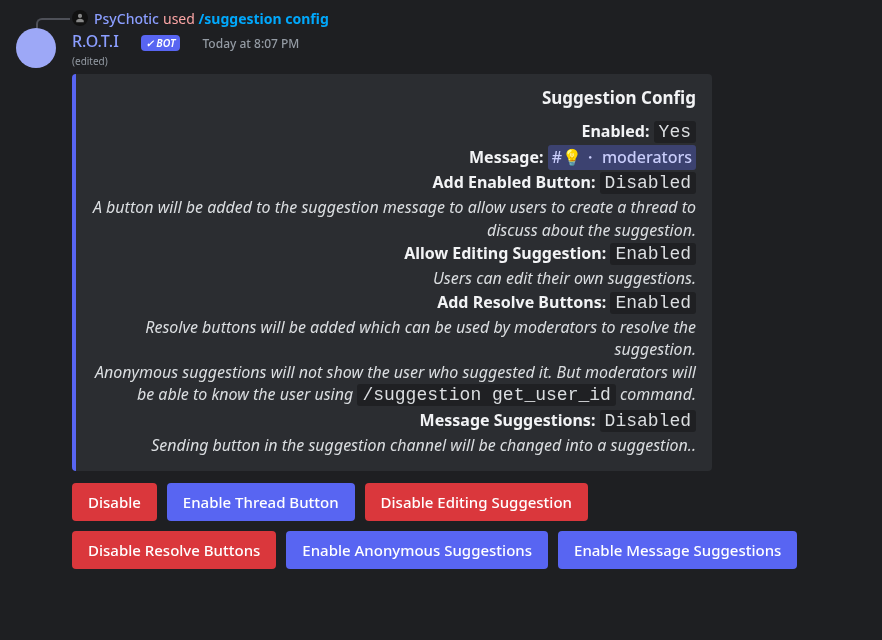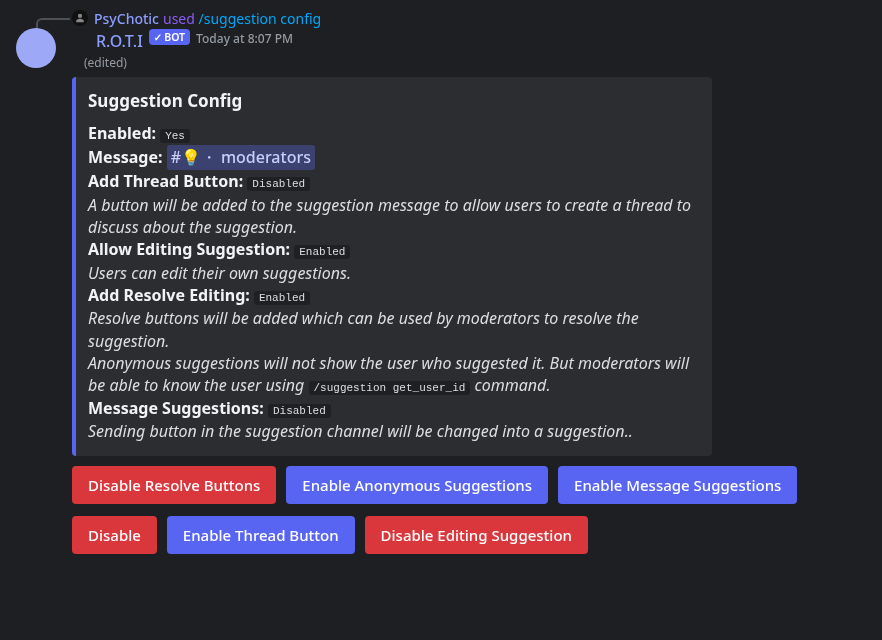--- a/index.html
+++ b/index.html
@@ -61,24 +61,24 @@
     align-items: center;
     justify-content: center;
     margin-right: 6px;
     flex-shrink: 0;
   }
   .reply-username {
     color: #8b9eff;
     font-weight: 500;
     margin-right: 4px;
   }
-  .reply-text { color: #8b5cf6; }
+  .reply-text { color: #fca5a5; }
   .reply-command {
     color: var(--link);
-    font-weight: 400;
+    font-weight: 700;
     text-align: center;
   }
   .avatar {
     position: absolute;
     left: 16px;
     top: 28px;
     width: 40px;
     height: 40px;
     border-radius: 50%;
     background: #9da8f7;
@@ -89,83 +89,83 @@
   .avatar-inner {
     width: 24px;
     height: 24px;
     border-radius: 50%;
     background: #4a3b8f;
     clip-path: path("M 12 0 A 12 12 0 0 1 12 24 A 8 8 0 0 0 12 0 Z");
     transform: rotate(-20deg);
   }
   .header-row {
     display: flex;
-    align-items: flex-start;
-    gap: 6px;
-    margin-left: 24px;
+    align-items: flex-end;
+    gap: 22px;
   }
   .username {
     color: #8b9eff;
     font-weight: 500;
     font-size: 16px;
   }
   .bot-badge {
     background: var(--bot-badge);
     color: #fff;
     font-size: 10.5px;
     font-weight: 600;
     padding: 1px 5px;
     border-radius: 4px;
     display: inline-flex;
     align-items: center;
     gap: 2px;
     text-transform: uppercase;
     position: relative;
     top: -1px;
+    font-style: italic;
   }
   .bot-badge::before {
     content: "✓";
     font-size: 10px;
   }
   .timestamp {
     color: var(--text-muted);
     font-size: 12px;
     font-weight: 500;
   }
   .edited {
     color: var(--text-muted);
-    font-size: 12px;
+    font-size: 10px;
     margin-top: 2px;
-    margin-left: 12px;
   }
   .embed {
     margin-top: 6px;
     background: var(--embed-bg);
     border-left: 4px solid var(--embed-border);
     border-radius: 4px;
     padding: 12px 16px 14px 12px;
     max-width: 640px;
+    text-align: right;
   }
   .embed-title {
     color: var(--text-bright);
     font-weight: 700;
     font-size: 17px;
     margin-bottom: 10px;
   }
   .field-line { line-height: 1.45; }
   .field-label {
     font-weight: 700;
     color: var(--text-bright);
   }
   .code-inline {
     background: #1f2023;
     border-radius: 3px;
     padding: 1px 5px;
     font-family: Consolas,"Courier New",monospace;
-    font-size: 11px;
+    font-size: 18px;
     color: var(--text);
   }
   .channel-mention {
     background: var(--channel-bg);
     color: #c9cdfb;
     border-radius: 3px;
     padding: 1px 4px;
     display: inline-flex;
     align-items: center;
     gap: 4px;
@@ -236,52 +236,52 @@
 
     <div class="field-line">
       <span class="field-label">Message:</span>
       <span class="channel-mention">
           <span>#💡・</span>
           <span>moderators</span>
         </span>
     </div>
 
     <div class="field-line">
-      <span class="field-label">Add Thread Button:</span>
+      <span class="field-label">Add Enabled Button:</span>
       <span class="code-inline">Disabled</span>
     </div>
     <div class="field-desc">A button will be added to the suggestion message to allow users to create a thread to discuss about the suggestion.</div>
 
     <div class="field-line">
       <span class="field-label">Allow Editing Suggestion:</span>
       <span class="code-inline">Enabled</span>
     </div>
     <div class="field-desc">Users can edit their own suggestions.</div>
 
     <div class="field-line">
-      <span class="field-label">Add Resolve Editing:</span>
+      <span class="field-label">Add Resolve Buttons:</span>
       <span class="code-inline">Enabled</span>
     </div>
     <div class="field-desc">Resolve buttons will be added which can be used by moderators to resolve the suggestion.</div>
 
     <div class="field-desc">
       <span>Anonymous suggestions will not show the user who suggested it. But moderators will be able to know the user using </span><span class="code-inline" style="font-style:normal">/suggestion get_user_id</span><span> command.</span>
     </div>
 
     <div class="field-line">
       <span class="field-label">Message Suggestions:</span>
       <span class="code-inline">Disabled</span>
     </div>
     <div class="field-desc">Sending button in the suggestion channel will be changed into a suggestion..</div>
   </div>
 
+  <div class="button-row">
+    <button class="btn btn-red">Disable</button>
+    <button class="btn btn-blurple">Enable Thread Button</button>
+    <button class="btn btn-red">Disable Editing Suggestion</button>
+  </div>
   <div class="button-row" style="margin-top:10px">
     <button class="btn btn-red">Disable Resolve Buttons</button>
     <button class="btn btn-blurple">Enable Anonymous Suggestions</button>
     <button class="btn btn-blurple">Enable Message Suggestions</button>
   </div>
-  <div class="button-row">
-    <button class="btn btn-red">Disable</button>
-    <button class="btn btn-blurple">Enable Thread Button</button>
-    <button class="btn btn-red">Disable Editing Suggestion</button>
-  </div>
 
 </div>
 
 </body></html>

